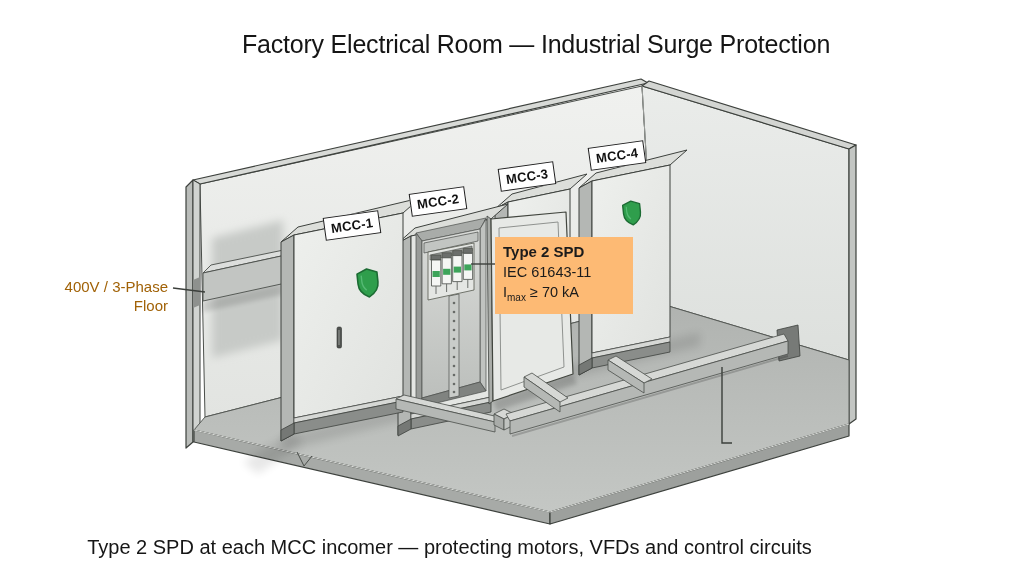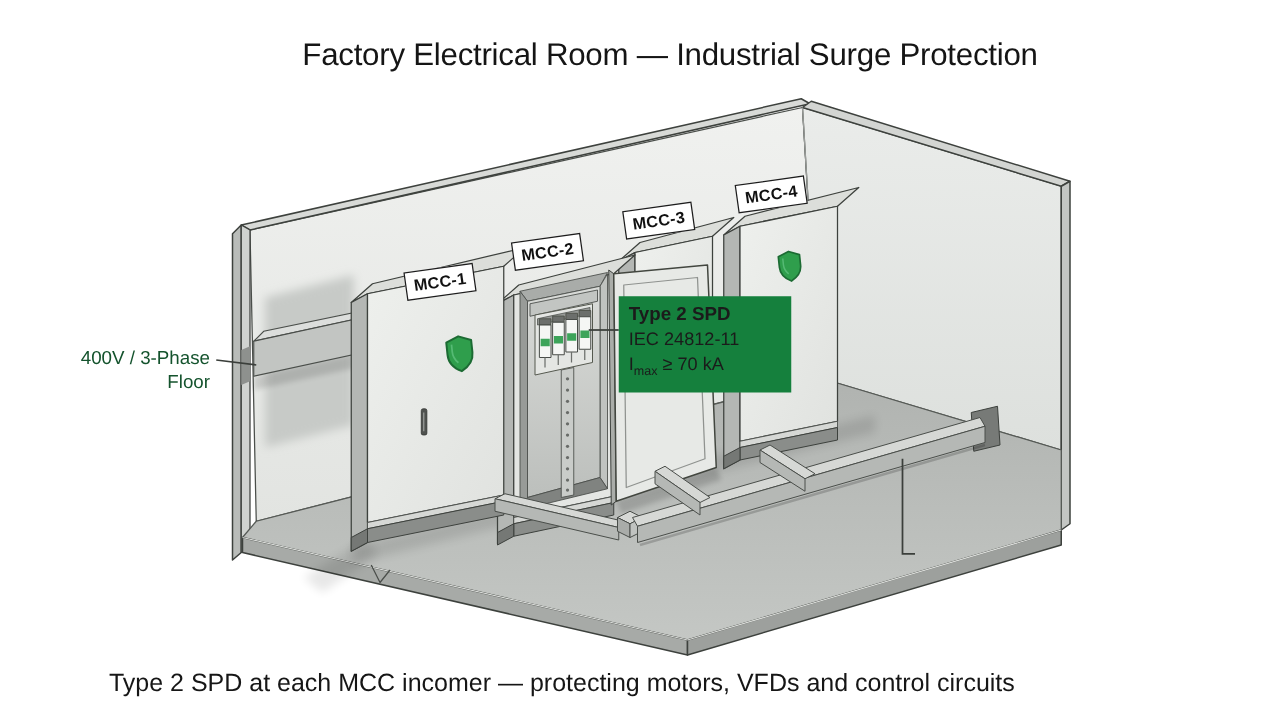--- a/index.html
+++ b/index.html
@@ -6,25 +6,25 @@
   #stage{position:relative;width:1024px;height:572px;background:#ffffff;overflow:hidden;
          font-family:"Liberation Sans","DejaVu Sans",sans-serif;color:#1a1a1a;}
   #scene{position:absolute;left:0;top:0;}
   .title{position:absolute;left:0;top:30px;width:1024px;text-align:center;
          font-size:25px;font-weight:500;letter-spacing:-0.2px;color:#151515;padding-left:24px;}
   .caption{position:absolute;left:0;top:536px;width:899px;text-align:center;
            font-size:20px;font-weight:400;color:#161616;}
   .plate{position:absolute;width:54px;height:21px;background:#ffffff;border:1.7px solid #1d1d1d;
          display:flex;align-items:center;justify-content:center;
          font-size:13px;font-weight:700;letter-spacing:.2px;color:#111;transform:rotate(-8deg);}
-  .callout{position:absolute;left:495px;top:237px;width:122px;background:#15803d;
+  .callout{position:absolute;left:495px;top:237px;width:122px;background:#fdba74;
            padding:5px 8px 6px 8px;line-height:20px;font-size:14.5px;color:#1b1b1b;}
   .callout .co-title{font-weight:700;font-size:15px;}
   .callout sub{font-size:10px;}
-  .side-label{position:absolute;font-size:15px;color:#14532d;line-height:19px;}
+  .side-label{position:absolute;font-size:15px;color:#a16207;line-height:19px;}
   #supply-label{left:56px;top:277px;width:112px;text-align:right;}
   #trunking-label{left:734px;top:433px;width:260px;text-align:left;}
 </style>
 </head>
 <body>
 
 <div id="stage">
 
 <svg id="scene" width="1024" height="572" viewBox="0 0 1024 572">
   <defs>
@@ -248,21 +248,21 @@
 </div>
 <div class="plate" style="left:499px;top:165px;">
   <span>MCC-3</span>
 </div>
 <div class="plate" style="left:589px;top:144px;">
   <span>MCC-4</span>
 </div>
 
 <div class="callout">
   <div class="co-title">Type 2 SPD</div>
-  <div>IEC 24812-11</div>
+  <div>IEC 61643-11</div>
   <div><span>I</span><sub>max</sub><span> ≥ 70 kA</span></div>
 </div>
 
 <div class="side-label" id="supply-label">
   <div>400V / 3-Phase</div>
   <div>Floor</div>
 </div>
 
 
 </div>

